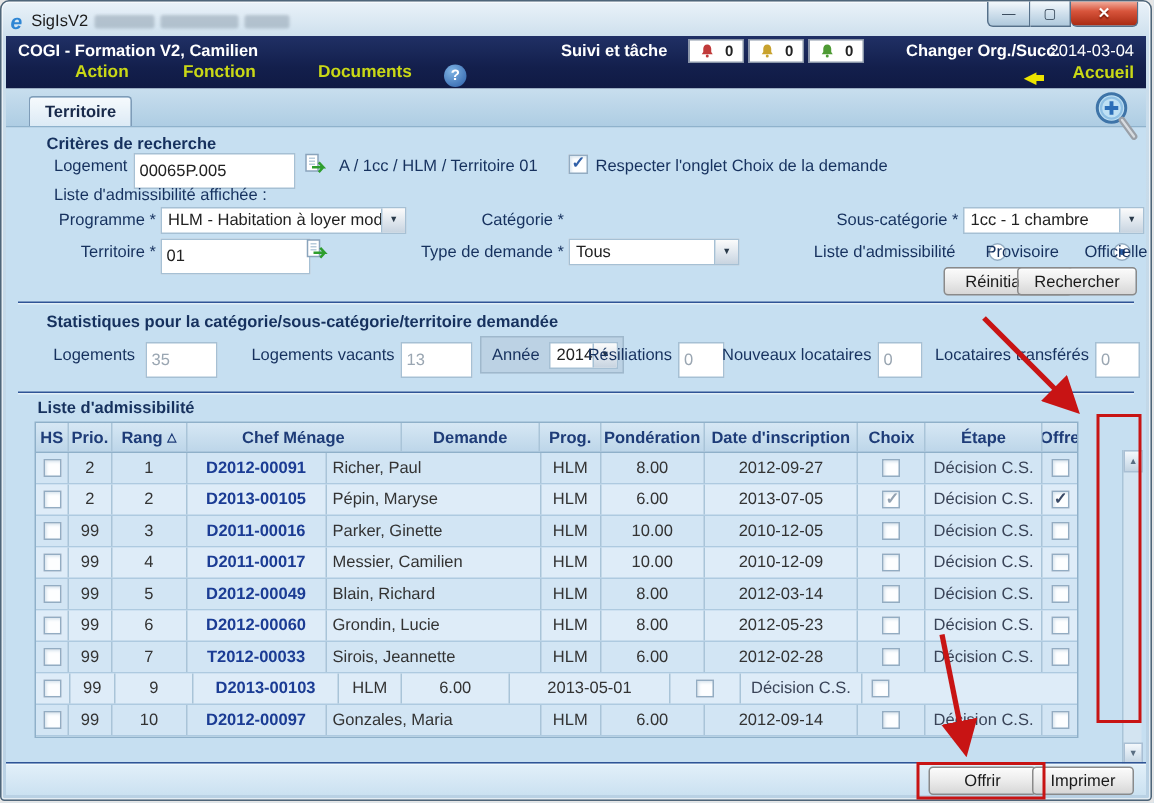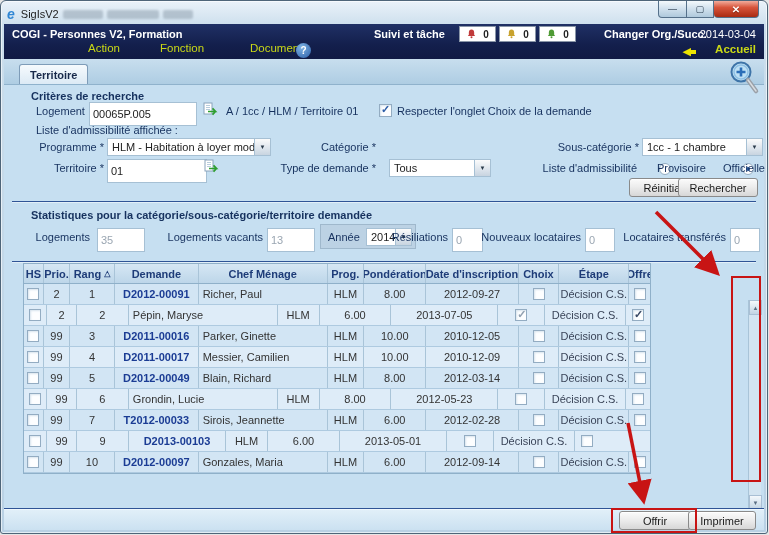--- a/index.html
+++ b/index.html
@@ -24,21 +24,21 @@
   .appbar { position:absolute; left:3px; right:3px; top:23px; height:35px; background:linear-gradient(#203065,#131F4C 60%,#101A44); color:#fff; }
   .appbar .r1 { position:absolute; left:0; right:0; top:2px; height:16px; font-size:11px; font-weight:bold; }
   .ab-title { position:absolute; left:8px; top:2px; }
   .suivi { position:absolute; left:370px; top:2px; }
   .bells { position:absolute; left:455px; top:0; display:flex; gap:3px; }
   .bellbox { width:37px; height:16px; background:#fff; border:1px solid #8A96A8; display:flex; align-items:center; justify-content:space-evenly; }
   .bellbox .bell-count { color:#222; font-size:10px; font-weight:bold; }
   .changer { position:absolute; left:600px; top:2px; }
   .ab-date { position:absolute; right:8px; top:2px; font-weight:normal; }
   .appbar .r2 { position:absolute; left:0; right:0; top:18px; height:17px; }
-  .menu { position:absolute; top:0; color:#C9D816; font-weight:normal; font-size:11.5px; cursor:default;margin-left:38px; }
+  .menu { position:absolute; top:0; color:#C9D816; font-weight:bold; font-size:11.5px; cursor:default; }
   .m1{left:46px;} .m2{left:118px;} .m3{left:208px;}
   .help { position:absolute; left:292px; top:1px; width:15px; height:15px; border-radius:50%;
           background:radial-gradient(circle at 35% 30%, #7FB4E4, #2B5EA8); color:#fff; font-size:10px; font-weight:bold;
           display:flex; align-items:center; justify-content:center; }
   .accueil { position:absolute; right:8px; top:1px; color:#C9D816; font-weight:bold; font-size:11.5px; }
   .back-arrow { position:absolute; right:68px; top:3px; color:#EDE400; font-size:11px; letter-spacing:-2px; }
   .back-arrow .tail { display:inline-block; width:8px; height:4px; background:#EDE400; vertical-align:middle; margin-left:-1px; }
 
   
   .tabstrip { position:absolute; left:3px; right:3px; top:58px; height:26px; background:linear-gradient(#C8DEEE,#AECDE3); border-bottom:1px solid #8FB2CC; }
@@ -63,21 +63,21 @@
   .cb.dimchk::after { color:#93A2B2; }
   .cb.darkchk::after { color:#3A4A66; }
   .radio { display:inline-block; width:12px; height:12px; border-radius:50%; background:#FDFEFF; border:1px solid #93ACC2; position:relative; }
   .radio.on::after { content:""; position:absolute; left:3px; top:3px; width:4px; height:4px; border-radius:50%; background:#2B5FA8; }
   .btn7 { height:19px; border:1px solid #8A8A8A; border-radius:3px; font-family:"Liberation Sans",sans-serif; font-size:11px; color:#1a1a1a;
           background:linear-gradient(#FBFBFB,#EDEDED 45%,#D7D7D7); box-shadow:inset 0 1px 0 #fff; padding:0 10px; }
   .divider { position:absolute; left:8px; right:8px; height:2px; border-top:1px solid #2F5496; border-bottom:1px solid #E2EFF8; }
   .lookup-icon { vertical-align:middle; }
 
   
-  .tablewrap { position:absolute; left:19px; top:178px; width:628px; border:1px solid #8FB0C9; background:#CFE5F4; }
+  .tablewrap { position:absolute; left:19px; top:196px; width:696px; border:1px solid #8FB0C9; background:#CFE5F4; }
   .thead { display:flex; height:20px; background:linear-gradient(#D6E7F4,#BDD6E9); border-bottom:1px solid #8FB0C9; }
   .th { font-size:11px; font-weight:bold; color:#1E3C78; display:flex; align-items:center; justify-content:center; border-right:1px solid #A9C4D8; white-space:nowrap; overflow:hidden; }
   .th .sort { font-size:8px; margin-left:3px; }
   .tr { display:flex; height:21px; border-bottom:1px solid #AECAE0; }
   .tr.odd { background:#D2E5F4; } .tr.even { background:#DEEcf8; }
   .td { font-size:11px; color:#333; display:flex; align-items:center; justify-content:center; border-right:1px solid #A9C4D8; white-space:nowrap; overflow:hidden; }
   .c0{width:23px}.c1{width:30px}.c2{width:52px}.c3{width:97px}.c4{width:149px}.c5{width:42px}.c6{width:72px}.c7{width:107px}.c8{width:47px}.c9{width:81px}.c10{width:24px; border-right:none}
   .td.c4 { justify-content:flex-start; padding-left:4px; }
   .td.c3 { font-weight:bold; color:#1B3C94; }
   .td.c9 { color:#3A4458; }
@@ -109,21 +109,21 @@
     <span class="redact" style="width:30px"></span>
   </div>
   <div class="wincontrols">
     <div class="wc min">—</div>
     <div class="wc max">▢</div>
     <div class="wc close">✕</div>
   </div>
 
   <div class="appbar">
     <div class="r1">
-      <span class="ab-title">COGI - Personnes V2, Formation</span>
+      <span class="ab-title">COGI - Formation V2, Camilien</span>
       <span class="suivi">Suivi et tâche</span>
       <span class="bells">
   <span class="bellbox">
     <svg width="11" height="12" viewBox="0 0 12 12" fill="#C03A3A">
               <path d="M6 1.2C4.2 1.2 3.1 2.6 3.1 4.4V6.8L2 8.3h8L8.9 6.8V4.4C8.9 2.6 7.8 1.2 6 1.2Z"></path>
               <circle cx="6" cy="9.6" r="1.1"></circle>
             </svg>
     <span class="bell-count">0</span>
   </span>
 
@@ -206,21 +206,21 @@
     <div class="abs lbl" style="left:0; top:77px; width:100px; text-align:right;">Territoire *</div>
     <input class="abs input" style="left: 103px; top: 74px; width: 100px;" value="01">
     <span class="abs lookup-icon" style="left:200px; top:74px;">
       <svg width="15" height="14" viewBox="0 0 15 14">
           <rect x="1" y="1" width="8" height="11" fill="#fff" stroke="#8AA4BC"></rect>
           <path d="M3 3.5h4M3 5.5h4M3 7.5h4" stroke="#B8CCDC"></path>
           <path d="M5 9.5h7.5l-3-3.2M12.5 9.5l-3 3.2" stroke="#2E9E2E" stroke-width="1.7" fill="none"></path>
         </svg>
     </span>
     <div class="abs lbl" style="left:270px; top:77px; width:102px; text-align:right;">Type de demande *</div>
-    <div class="abs sel" style="left:385px; top:74px; width:102px;">
+    <div class="abs sel" style="left:375px; top:74px; width:114px;">
         <span class="sv">Tous</span>
         <span class="sb2">▼</span>
       </div>
     <div class="abs lbl" style="left:520px; top:77px; width:113px; text-align:right;">Liste d'admissibilité</div>
     <span class="abs radio" style="left:638px; top:76px;"></span>
     <div class="abs lbl" style="left:653px; top:77px;">Provisoire</div>
     <span class="abs radio on" style="left:704px; top:76px;"></span>
     <div class="abs lbl" style="left:719px; top:77px;">Officielle</div>
 
     
@@ -258,25 +258,25 @@
           <div class="th c0">
             <span>HS</span>
           </div>
           <div class="th c1">
             <span>Prio.</span>
           </div>
           <div class="th c2">
             <span>Rang</span>
             <span class="sort">△</span>
           </div>
+          <div class="th c4">
+            <span>Chef Ménage</span>
+          </div>
           <div class="th c3">
             <span>Demande</span>
-          </div>
-          <div class="th c4">
-            <span>Chef Ménage</span>
           </div>
           <div class="th c5">
             <span>Prog.</span>
           </div>
           <div class="th c6">
             <span>Pondération</span>
           </div>
           <div class="th c7">
             <span>Date d'inscription</span>
           </div>
@@ -310,20 +310,21 @@
               <span class="cb" style="width:12px;height:12px;"></span>
             </div>
   </div>
 
   <div class="tr even">
     <div class="td c0">
               <span class="cb" style="width:12px;height:12px;"></span>
             </div>
     <div class="td c1">2</div>
     <div class="td c2">2</div>
+    <div class="td c3">D2013-00105</div>
     <div class="td c4">Pépin, Maryse</div>
     <div class="td c5">HLM</div>
     <div class="td c6">6.00</div>
     <div class="td c7">2013-07-05</div>
     <div class="td c8">
               <span class="cb checked dimchk" style="width:12px;height:12px;"></span>
             </div>
     <div class="td c9">Décision C.S.</div>
     <div class="td c10">
               <span class="cb checked darkchk" style="width:12px;height:12px;"></span>
@@ -389,20 +390,21 @@
               <span class="cb" style="width:12px;height:12px;"></span>
             </div>
   </div>
 
   <div class="tr even">
     <div class="td c0">
               <span class="cb" style="width:12px;height:12px;"></span>
             </div>
     <div class="td c1">99</div>
     <div class="td c2">6</div>
+    <div class="td c3">D2012-00060</div>
     <div class="td c4">Grondin, Lucie</div>
     <div class="td c5">HLM</div>
     <div class="td c6">8.00</div>
     <div class="td c7">2012-05-23</div>
     <div class="td c8">
               <span class="cb" style="width:12px;height:12px;"></span>
             </div>
     <div class="td c9">Décision C.S.</div>
     <div class="td c10">
               <span class="cb" style="width:12px;height:12px;"></span>

